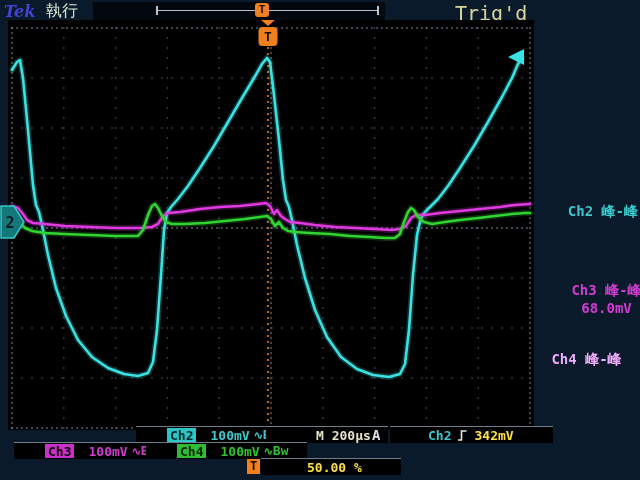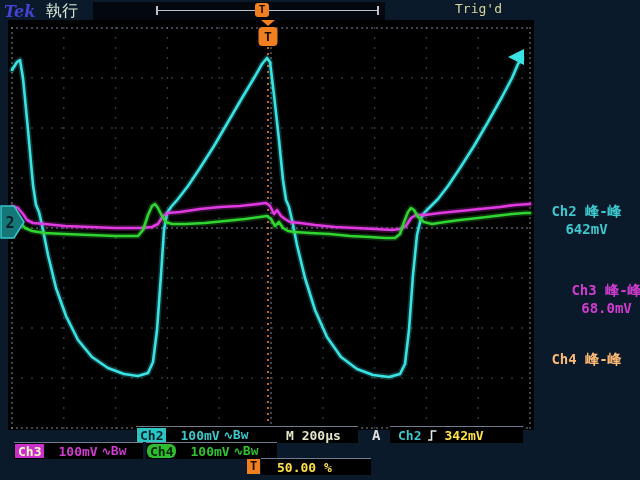--- a/index.html
+++ b/index.html
@@ -9,34 +9,34 @@
   .topbar{position:absolute;left:0;top:0;width:640px;height:22px;}
   .tek-logo{position:absolute;left:4px;top:2px;font-family:"DejaVu Serif","Liberation Serif",serif;
             font-style:italic;font-weight:bold;font-size:16px;color:#4343cf;}
   .run-mode{position:absolute;left:46px;top:1px;font-size:16px;color:#d4e4d2;}
   .acq-strip{position:absolute;left:93px;top:2px;width:292px;height:18px;background:#03080f;}
   .acq-line{position:absolute;left:64px;top:8px;width:222px;height:1px;background:#b9c2cb;}
   .acq-brkt-l{position:absolute;left:63px;top:4px;width:2px;height:9px;background:#b9c2cb;}
   .acq-brkt-r{position:absolute;left:284px;top:4px;width:2px;height:9px;background:#b9c2cb;}
   .acq-t{position:absolute;left:162px;top:1px;width:14px;height:14px;background:#ef7f1f;
          color:#190b02;font-size:11px;font-weight:bold;text-align:center;line-height:14px;border-radius:3px;}
-  .trig-status{position:absolute;left:455px;top:1px;font-size:13px;color:#d6d69a;}
+  .trig-status{position:absolute;left:455px;top:1px;font-size:20px;color:#d6d69a;}
   
   .meas{position:absolute;left:535px;width:103px;text-align:center;font-size:14px;font-weight:bold;line-height:18px;}
-  .meas.m0{top:202px;color:#3cc8cc;}
+  .meas.m0{top:202px;color:#3cc8cc;text-align:right;}
   .meas.m1{top:281px;color:#cf3ccf;margin-left:20px;}
-  .meas.m2{top:350px;color:#fdba74;}
+  .meas.m2{top:350px;color:#f0abfc;}
   
   .sbox{position:absolute;height:16px;background:#000;border-top:1px solid #6f7d8c;
-        display:flex;align-items:center;font-size:13px;font-weight:bold;white-space:nowrap;}
+        display:flex;align-items:center;font-size:13px;font-weight:bold;white-space:nowrap;padding-left:30px;}
   .badge{display:inline-block;height:14px;line-height:15px;padding:0 3px;margin:0 2px 0 1px;
          font-size:13px;font-weight:bold;}
   .b-ch2{background:#2cc5c5;color:#002328;}
-  .b-ch3{background:#cb2fcb;color:#fef9c3;}
-  .b-ch4{background:#2fbd2f;color:#002300;border-radius:6px;}
+  .b-ch3{background:#cb2fcb;color:#000000;}
+  .b-ch4{background:#2fbd2f;color:#002300;}
   .t-cyan{color:#3cc8cc;} .t-mag{color:#cf3ccf;} .t-grn{color:#2fc42f;}
   .t-pale{color:#e4e4c6;} .t-white{color:#fde047;}
   .cpl{font-size:11px;margin-left:4px;} .bw{font-size:13px;vertical-align:-2px;font-family:Liberation Mono, monospace;}
   .amark{position:absolute;left:372px;top:427px;font-size:14px;font-weight:bold;color:#dfdfdf;}
   .tpos-badge{position:absolute;left:247px;top:459px;width:13px;height:15px;background:#ef7f1f;
               color:#190b02;font-size:12px;font-weight:bold;text-align:center;line-height:15px;}
   .edge-glyph{margin:0 6px;}
 </style>
 </head>
 <body>
@@ -1334,21 +1334,20 @@
     </g>
     <polygon id="lvl-arrow" fill="#3ae3e3" points="508,57 524,49 524,65"></polygon>
     <g id="gnd2">
       <polygon id="gnd2-shape" fill="#157878" stroke="#35c8c8" stroke-width="1.5" points="1,206 14,206 24,222 14,238 1,238"></polygon>
       <text id="gnd2-text" font-size="15" font-weight="bold" text-anchor="middle" fill="#041c26" x="10" y="227.5">2</text>
     </g>
   </svg>
 
   <div class="meas m0">
     <div>Ch2 峰-峰</div>
-    <div>642mV</div>
   </div>
   <div class="meas m1">
     <div>Ch3 峰-峰</div>
     <div>68.0mV</div>
   </div>
   <div class="meas m2">
     <div>Ch4 峰-峰</div>
   </div>
 
   <div class="sbox" style="left:136px;top:426px;width:130px;">

